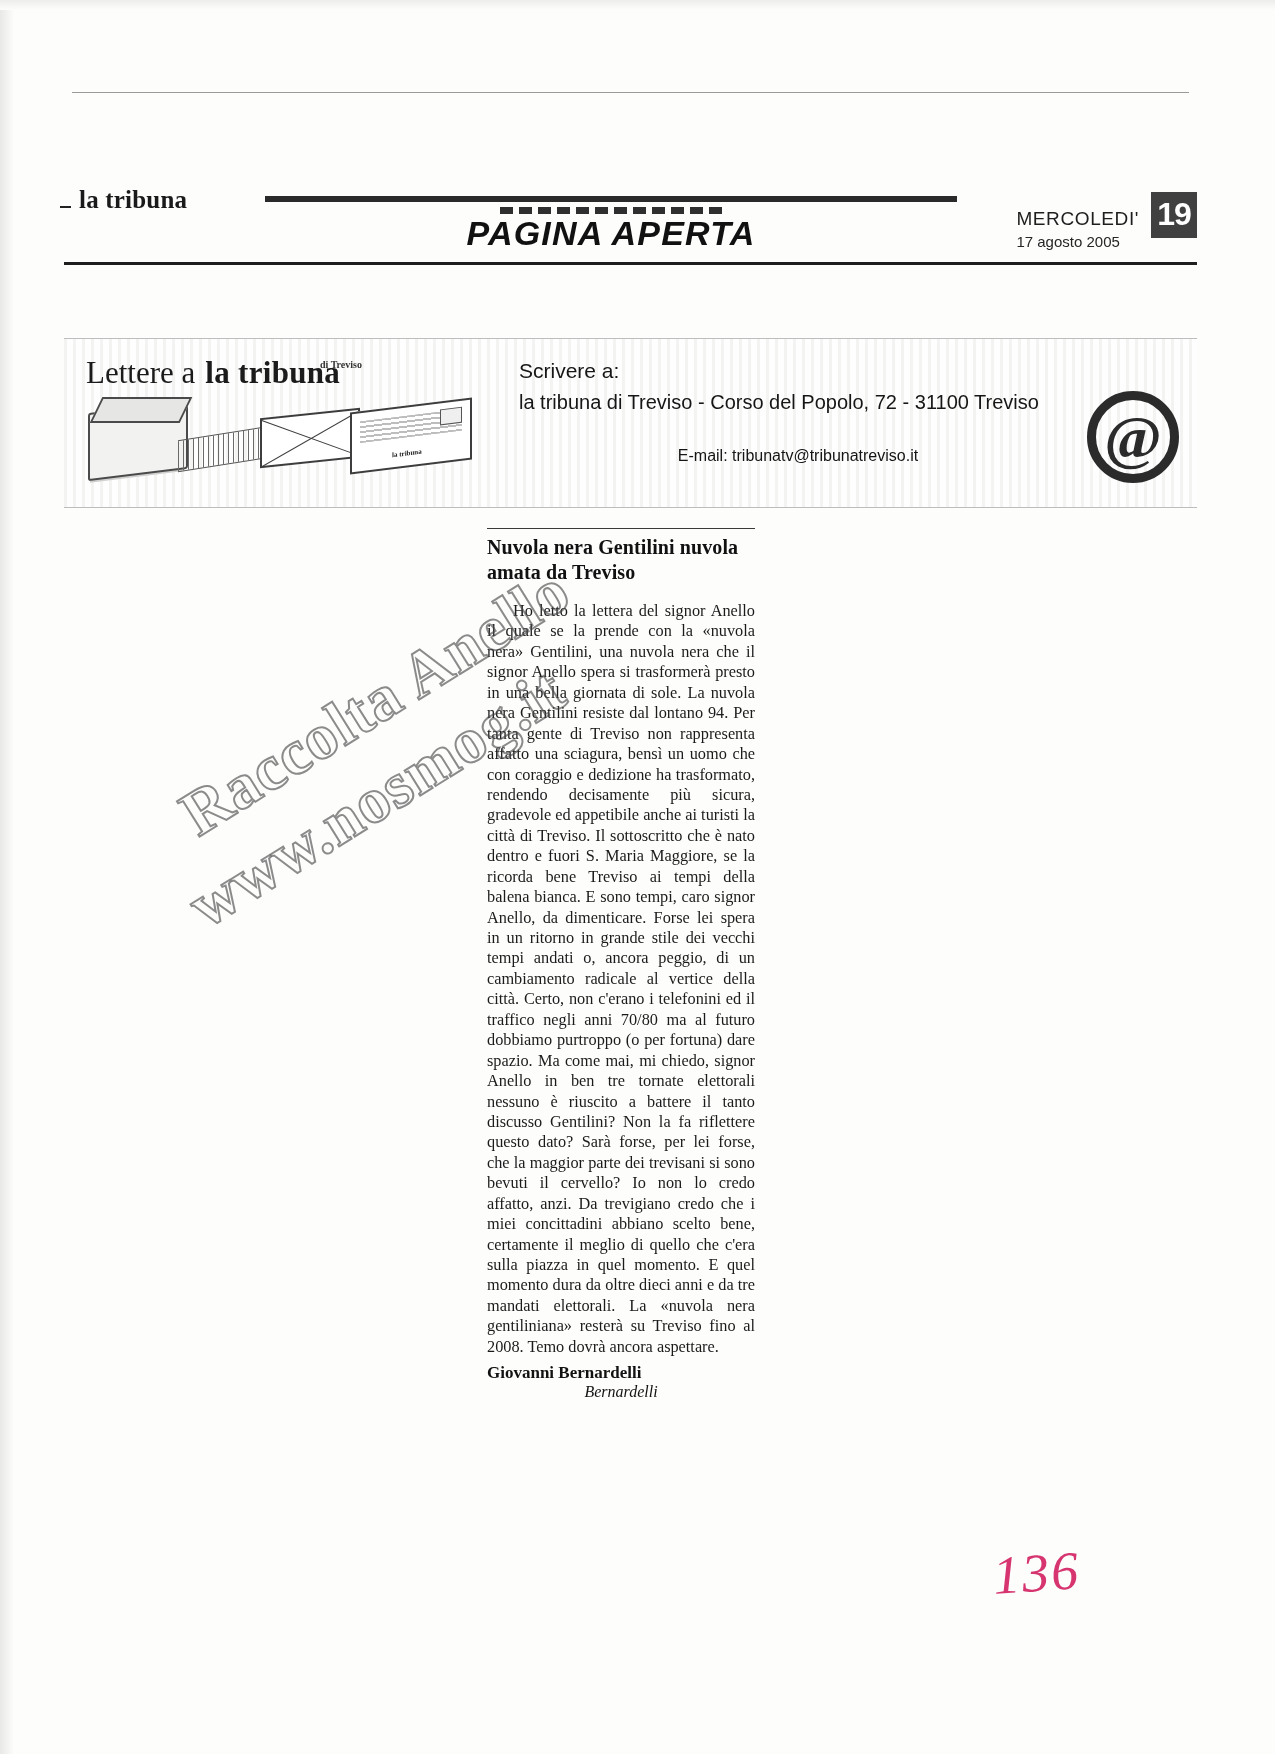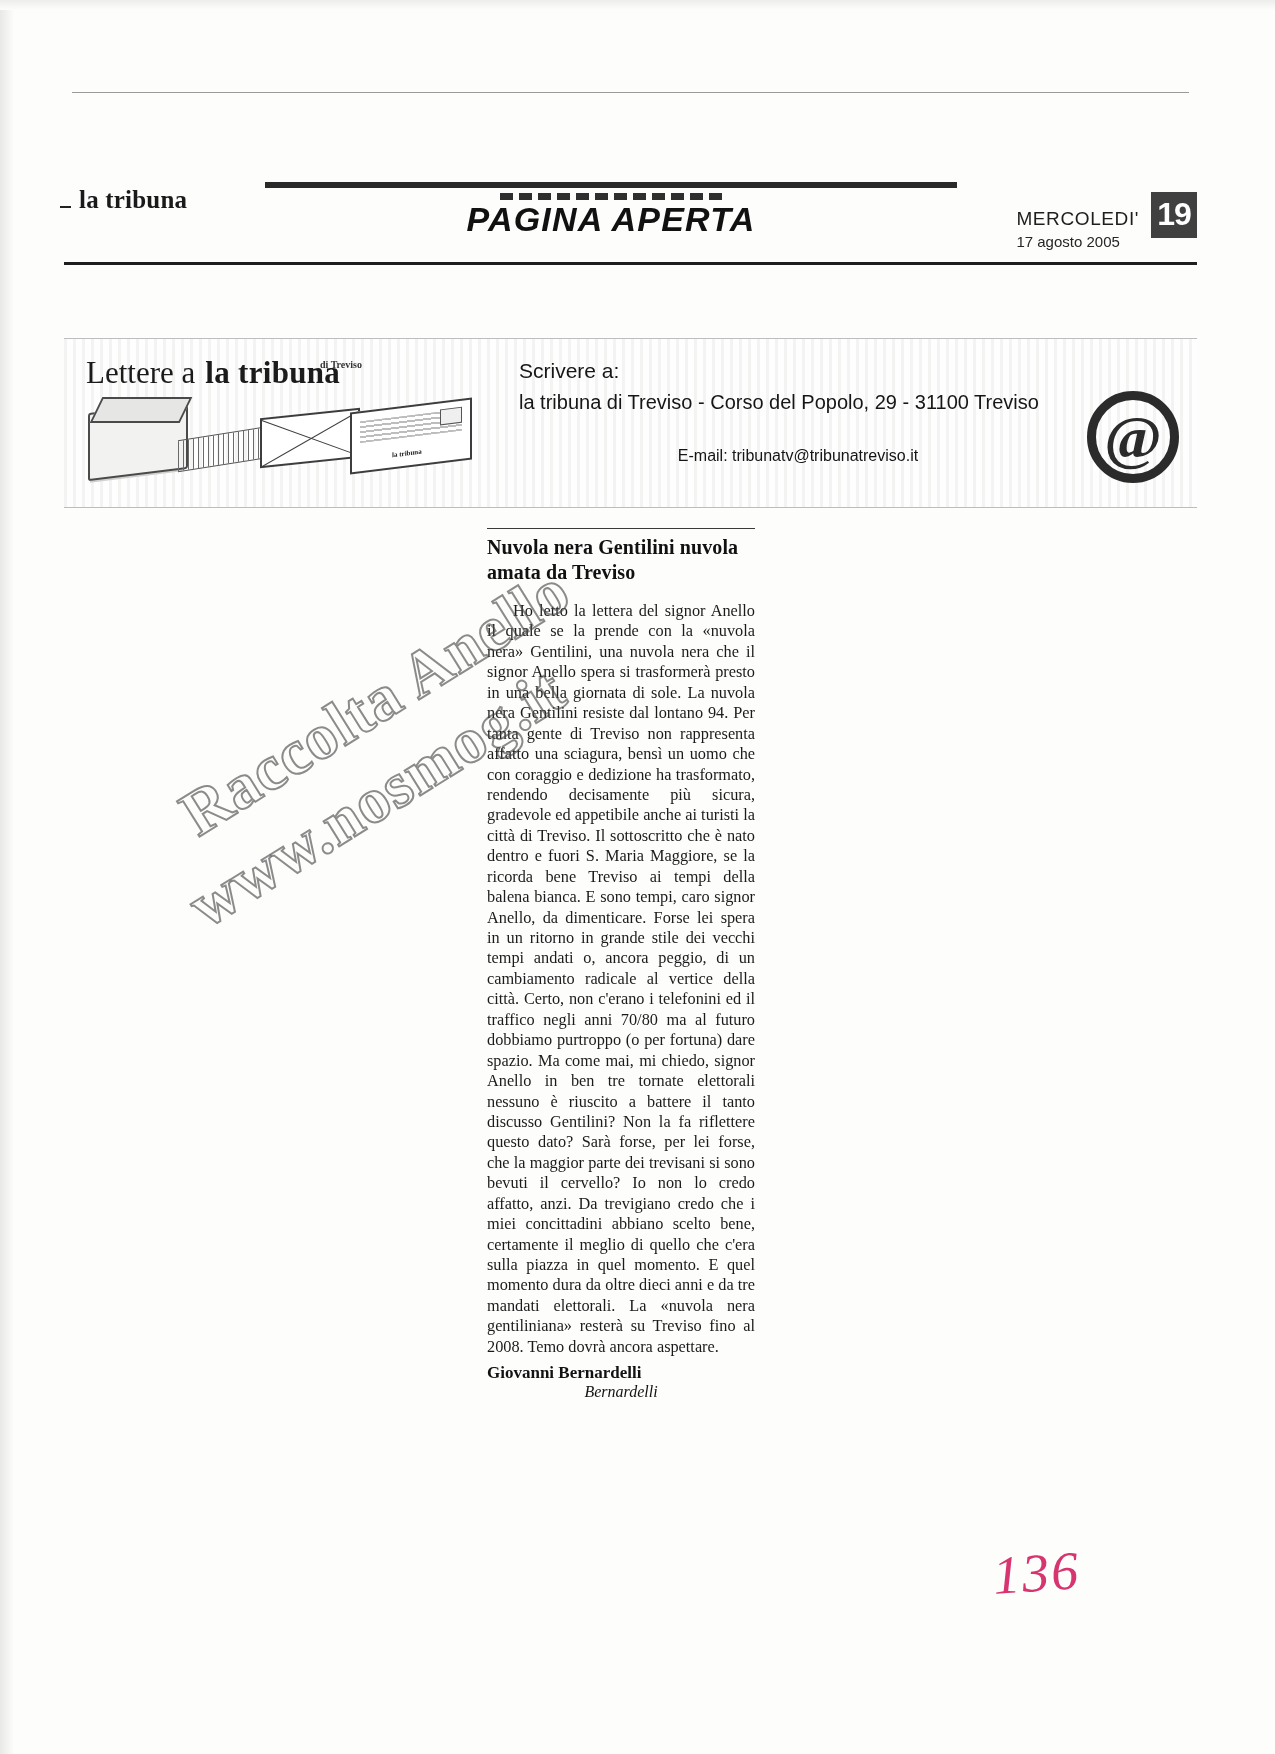--- a/index.html
+++ b/index.html
@@ -72,21 +72,21 @@
     font-weight: bold;
     font-size: 25px;
     letter-spacing: .2px;
     color: #1a1a1a;
   }
 
   .section-band {
     position: absolute;
     left: 205px;
     right: 240px;
-    top: 4px;
+    top: 18px;
     height: 56px;
   }
   .band-line-top {
     position: absolute;
     left: 0; right: 0; top: 0;
     height: 6px;
     background: #2a2a2a;
   }
   .band-dash {
     position: absolute;
@@ -460,21 +460,21 @@
       <div class="envelope"></div>
       <div class="newsletter">
         <div class="nl-lines"></div>
         <div class="stamp"></div>
         <div class="nl-logo">la tribuna</div>
       </div>
     </div>
 
     <div class="scrivere">
       <div>Scrivere a:</div>
-      <div class="addr">la tribuna di Treviso - Corso del Popolo, 29 - 31100 Treviso</div>
+      <div class="addr">la tribuna di Treviso - Corso del Popolo, 72 - 31100 Treviso</div>
     </div>
 
     <div class="email-line">E-mail: tribunatv@tribunatreviso.it</div>
 
     <div class="at-symbol">@</div>
   </div>
 
   <div class="article">
     <div class="headline-rule"></div>
     <div class="headline">Nuvola nera Gentilini nuvola amata da Treviso</div>

